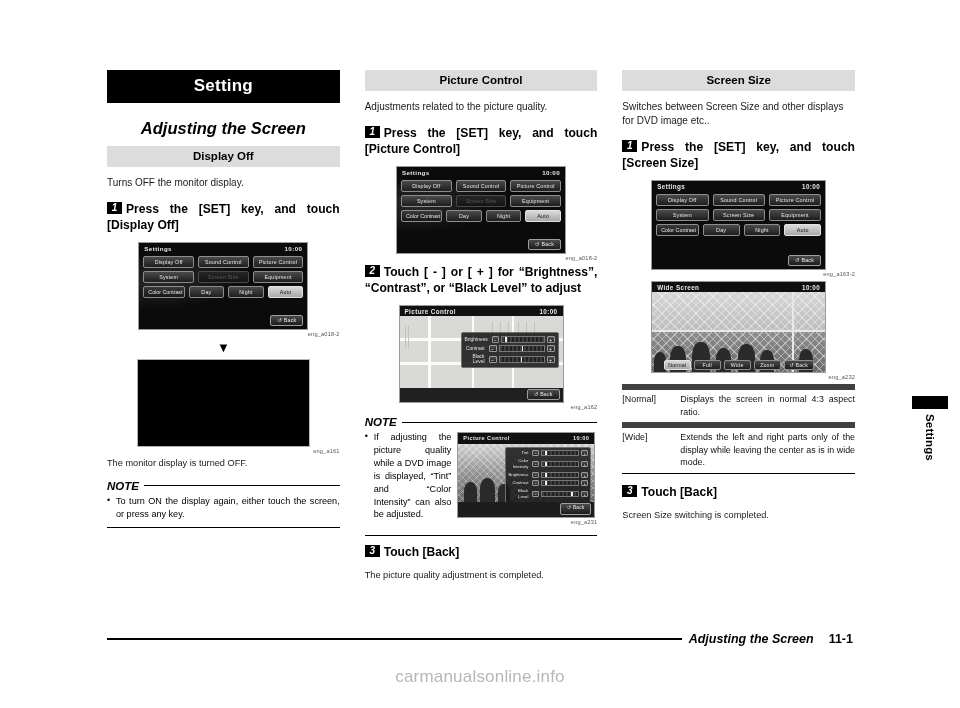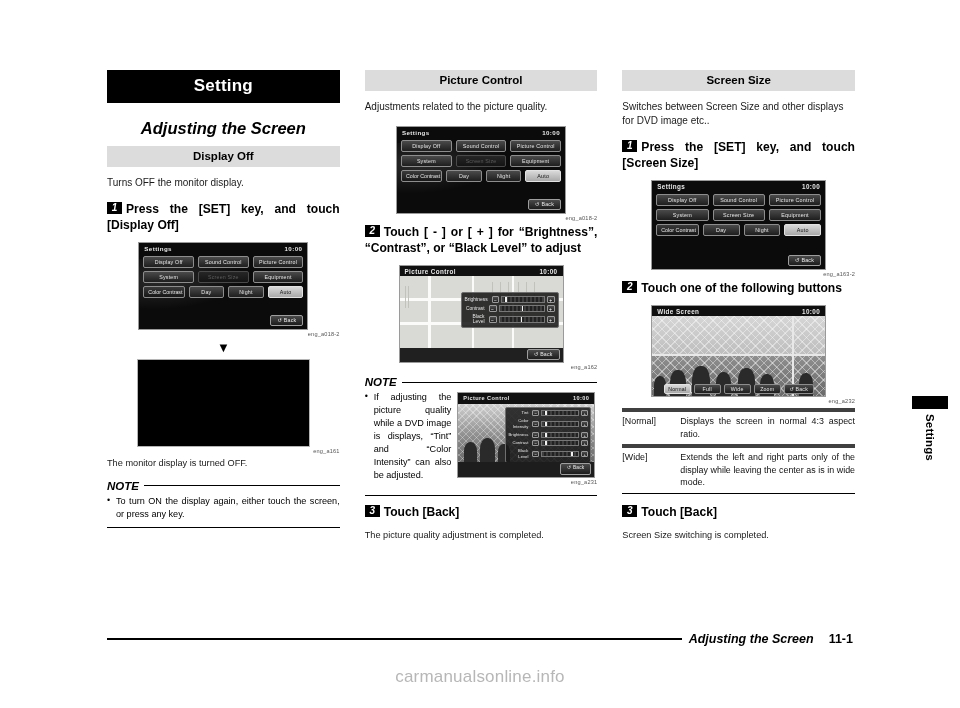--- a/index.html
+++ b/index.html
@@ -224,21 +224,21 @@
     position:absolute; left:0; right:0; bottom:2px;
     display:flex; gap:3px; justify-content:center; padding:0 5px;
   }
   .ws-buttons .skey { font-size:5.2px; padding:1px 0; flex:0 0 27px; }
   .ws-buttons .skey.back { flex:0 0 30px; }
 
   
   table.opts { width:100%; border-collapse:collapse; margin-top:4px; }
   table.opts td {
     font-size:8.9px; line-height:1.4; vertical-align:top;
-    padding:3px 0 4px; border-top:4px solid #404040; color:#111;
+    padding:3px 0 4px; border-top:6px solid #404040; color:#111;
   }
   table.opts tr:last-child td { border-bottom:1px solid #000; }
   table.opts td.k { width:58px; padding-right:4px; white-space:nowrap; }
   table.opts td.v { text-align:justify; }
 
   
   .side-tab {
     position:absolute; right:12px; top:396px;
     width:36px; text-align:center;
   }
@@ -337,20 +337,25 @@
         </ul>
         <div class="note-rule-bottom"></div>
       </div>
     </div>
 
     <div class="col">
 
       <div class="subhead-gray">Picture Control</div>
       <div class="para">Adjustments related to the picture quality.</div>
 
+      <div class="step">
+        <div class="step-line">
+          <span class="num">1</span><span>Press the [SET] key, and touch [Picture Control]</span>
+        </div>
+      </div>
 
       <div class="fig">
         <div class="scr scr-a">
           <div class="scr-glow"></div>
           <div class="scr-hdr">
             <span>Settings</span>
             <span>10:00</span>
           </div>
           <div class="scr-body">
             <div class="btn-row">
@@ -497,21 +502,21 @@
                       <span class="pm">+</span>
                     </div>
                   </div>
                 </div>
                 <div class="dvd-bottom">
                   <div class="backbtn">↺&nbsp;<span>Back</span></div>
                 </div>
               </div>
               <div class="fig-caption">eng_a231</div>
             </div>
-            <span>If adjusting the picture quality while a DVD image is displays, “Tint” and “Color Intensity” can also be adjusted.</span>
+            <span>If adjusting the picture quality while a DVD image is displayed, “Tint” and “Color Intensity” can also be adjusted.</span>
           </li>
         </ul>
         <div class="note-rule-bottom"></div>
       </div>
 
       <div class="step" style="margin-top:9px;">
         <div class="step-line tight">
           <span class="num">3</span><span>Touch [Back]</span>
         </div>
       </div>
@@ -553,25 +558,20 @@
               <div class="skey sel">Auto</div>
             </div>
           </div>
           <div class="back-row">
             <div class="backbtn">↺&nbsp;<span>Back</span></div>
           </div>
         </div>
         <div class="fig-caption">eng_a163-2</div>
       </div>
 
-      <div class="step">
-        <div class="step-line tight">
-          <span class="num">2</span><span>Touch one of the following buttons</span>
-        </div>
-      </div>
 
       <div class="fig">
         <div class="scr scr-ws">
           <div class="scr-hdr">
             <span>Wide Screen</span>
             <span>10:00</span>
           </div>
           <div class="ws-photo">
             <div class="ws-sky"></div>
             <div class="ws-ground"></div>

